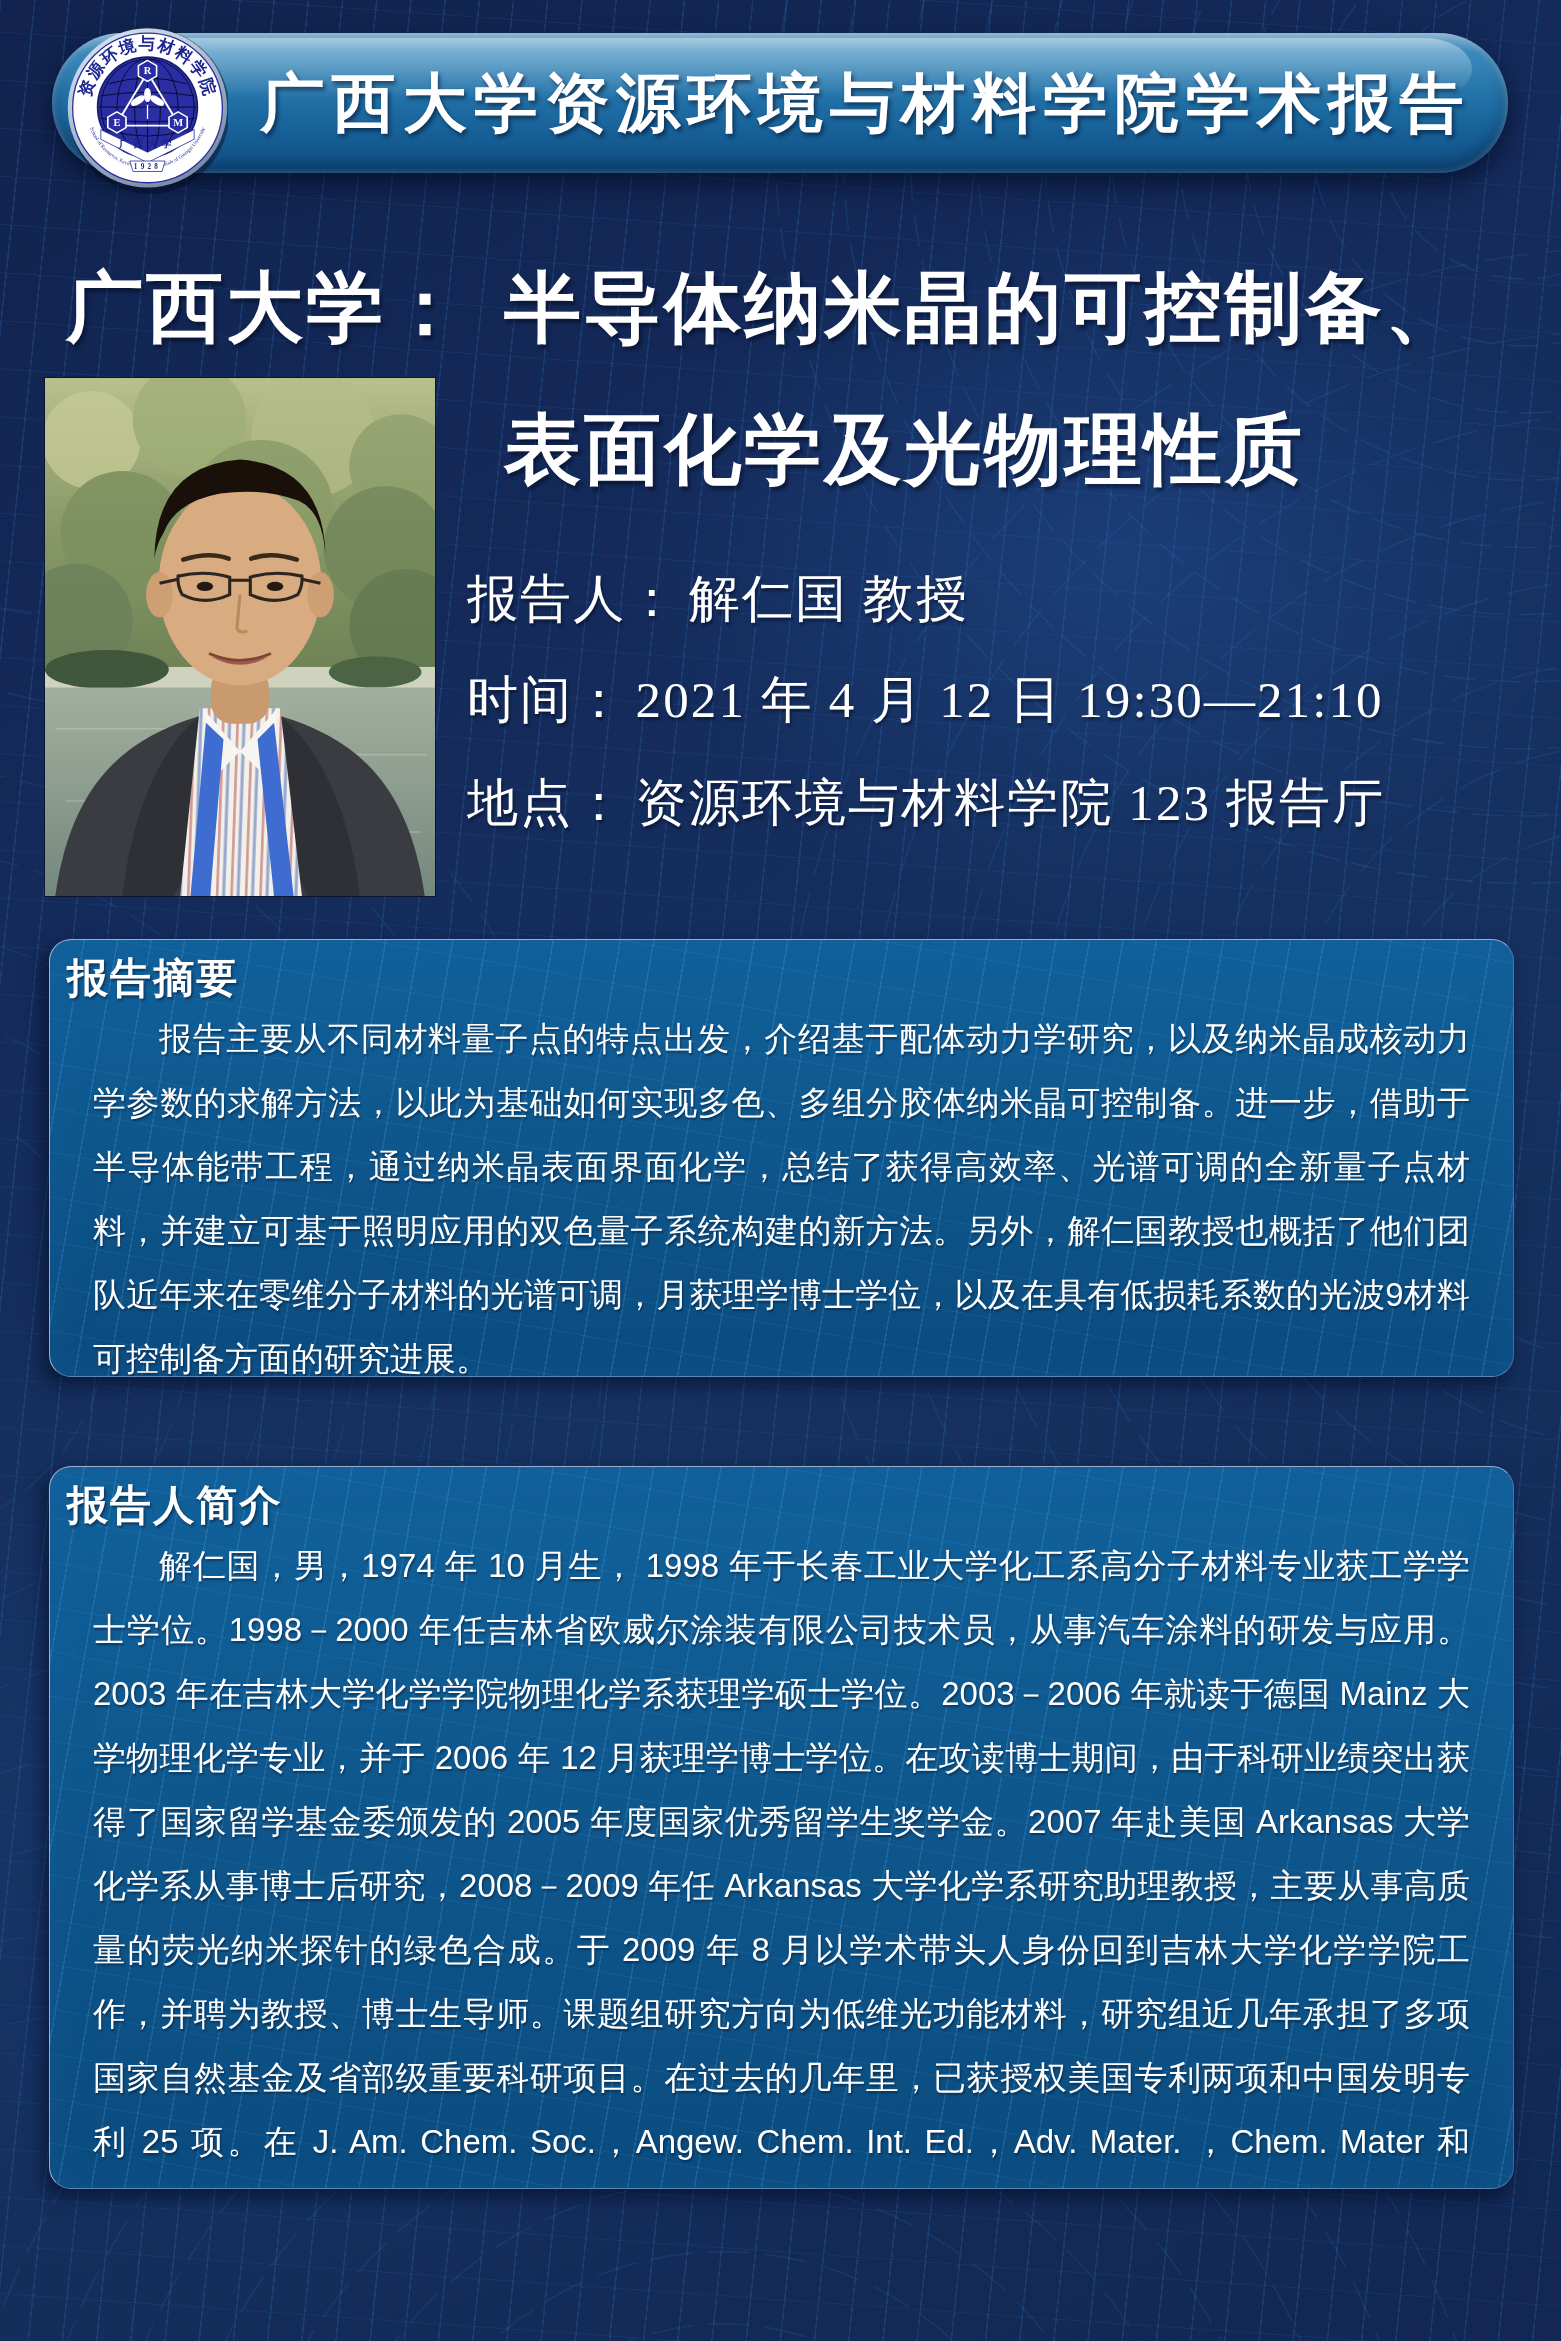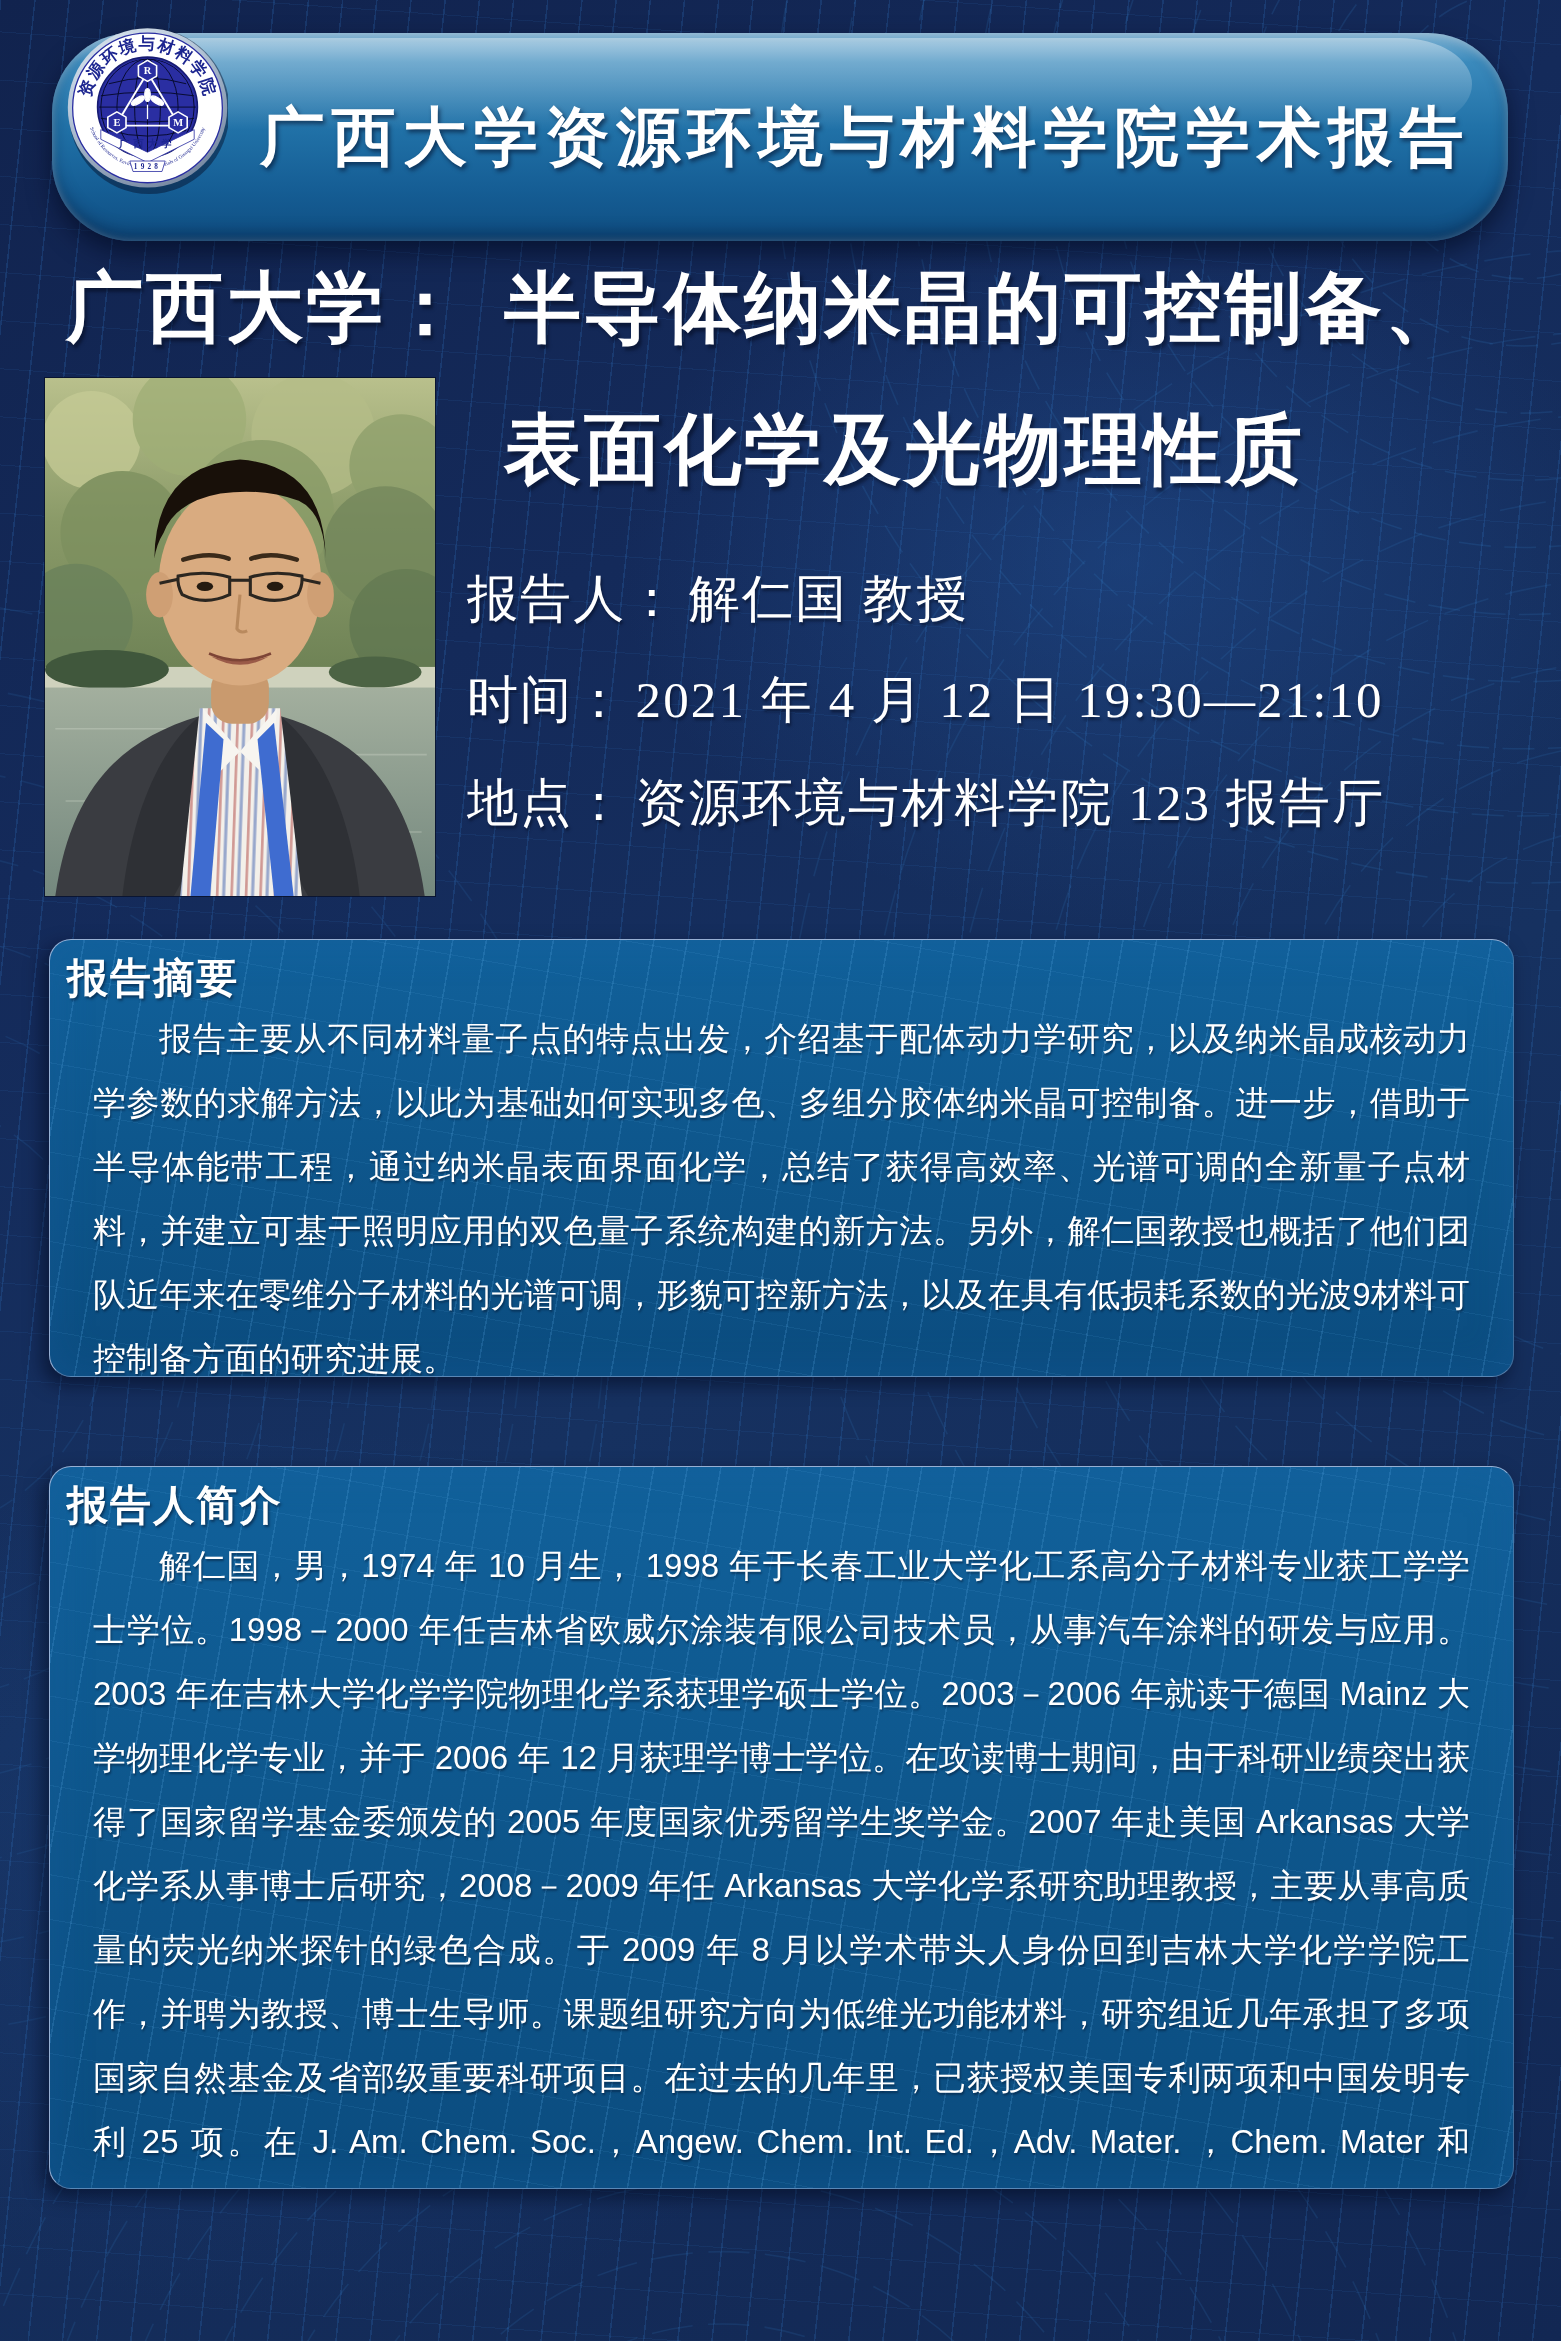--- a/index.html
+++ b/index.html
@@ -14,21 +14,21 @@
   .mesh{
     position:absolute; inset:0; pointer-events:none;
     background:
       repeating-linear-gradient(96deg, rgba(45,110,185,.26) 0 1.5px, transparent 1.5px 34px),
       repeating-linear-gradient(4deg, rgba(45,110,185,.13) 0 1px, transparent 1px 48px);
   }
   .bgsvg{position:absolute; inset:0; pointer-events:none;}
 
   
   .banner{
-    position:absolute; left:52px; top:33px; width:1456px; height:208px;
+    position:absolute; left:52px; top:33px; width:1456px; height:140px;
     border-radius:80px;
     background:linear-gradient(180deg,#7fb3d4 0%,#3b8abc 14%,#2172a8 45%,#155d94 76%,#0f4e82 100%);
     box-shadow:0 11.4px 25px rgba(2,8,30,.6), inset 0 1.5px 8.3px rgba(255,255,255,.35), inset 0 -7.2px 15.5px rgba(4,20,50,.45);
   }
   .banner::before{
     content:""; position:absolute; left:2.5%; right:2.5%; top:5.2px; height:44%;
     border-radius:72px/46px; pointer-events:none;
     background:linear-gradient(180deg, rgba(255,255,255,.38), rgba(255,255,255,0));
   }
   .banner-title{
@@ -295,21 +295,21 @@
   </div>
   <div class="info-row info-time">
     <span>时间：</span><span class="val">2021 年 4 月 12 日 19:30—21:10</span>
   </div>
   <div class="info-row info-venue">
     <span>地点：</span><span class="val">资源环境与材料学院 123 报告厅</span>
   </div>
 
   <section class="panel panel-abstract">
     <h2>报告摘要</h2>
-    <p>报告主要从不同材料量子点的特点出发，介绍基于配体动力学研究，以及纳米晶成核动力学参数的求解方法，以此为基础如何实现多色、多组分胶体纳米晶可控制备。进一步，借助于半导体能带工程，通过纳米晶表面界面化学，总结了获得高效率、光谱可调的全新量子点材料，并建立可基于照明应用的双色量子系统构建的新方法。另外，解仁国教授也概括了他们团队近年来在零维分子材料的光谱可调，形貌可控新方法，以及在具有低损耗系数的光波9材料可控制备方面的研究进展。</p>
+    <p>报告主要从不同材料量子点的特点出发，介绍基于配体动力学研究，以及纳米晶成核动力学参数的求解方法，以此为基础如何实现多色、多组分胶体纳米晶可控制备。进一步，借助于半导体能带工程，通过纳米晶表面界面化学，总结了获得高效率、光谱可调的全新量子点材料，并建立可基于照明应用的双色量子系统构建的新方法。另外，解仁国教授也概括了他们团队近年来在零维分子材料的光谱可调，月获理学博士学位，以及在具有低损耗系数的光波9材料可控制备方面的研究进展。</p>
   </section>
 
   <section class="panel panel-bio">
     <h2>报告人简介</h2>
     <p>解仁国，男，1974 年 10 月生， 1998 年于长春工业大学化工系高分子材料专业获工学学士学位。1998－2000 年任吉林省欧威尔涂装有限公司技术员，从事汽车涂料的研发与应用。2003 年在吉林大学化学学院物理化学系获理学硕士学位。2003－2006 年就读于德国 Mainz 大学物理化学专业，并于 2006 年 12 月获理学博士学位。在攻读博士期间，由于科研业绩突出获得了国家留学基金委颁发的 2005 年度国家优秀留学生奖学金。2007 年赴美国 Arkansas 大学化学系从事博士后研究，2008－2009 年任 Arkansas 大学化学系研究助理教授，主要从事高质量的荧光纳米探针的绿色合成。于 2009 年 8 月以学术带头人身份回到吉林大学化学学院工作，并聘为教授、博士生导师。课题组研究方向为低维光功能材料，研究组近几年承担了多项国家自然基金及省部级重要科研项目。在过去的几年里，已获授权美国专利两项和中国发明专利 25 项。在 J. Am. Chem. Soc.，Angew. Chem. Int. Ed.，Adv. Mater. ，Chem. Mater 和 Small 等国际著名学术期刊上发论文 60 余篇，论文被他引 5000 余次。</p>
   </section>
 
 </div>
 
 

